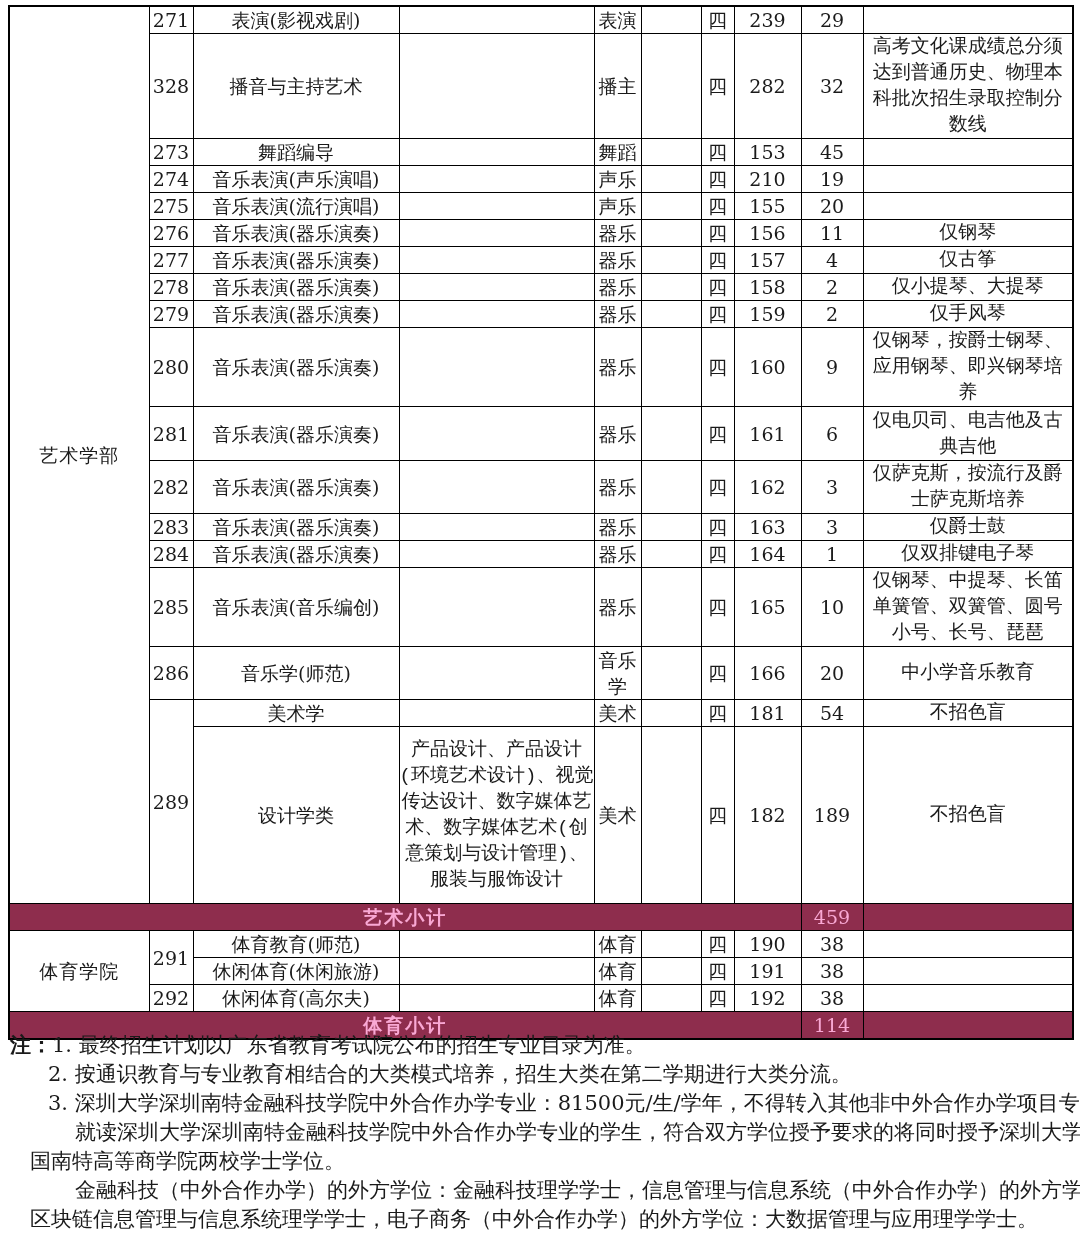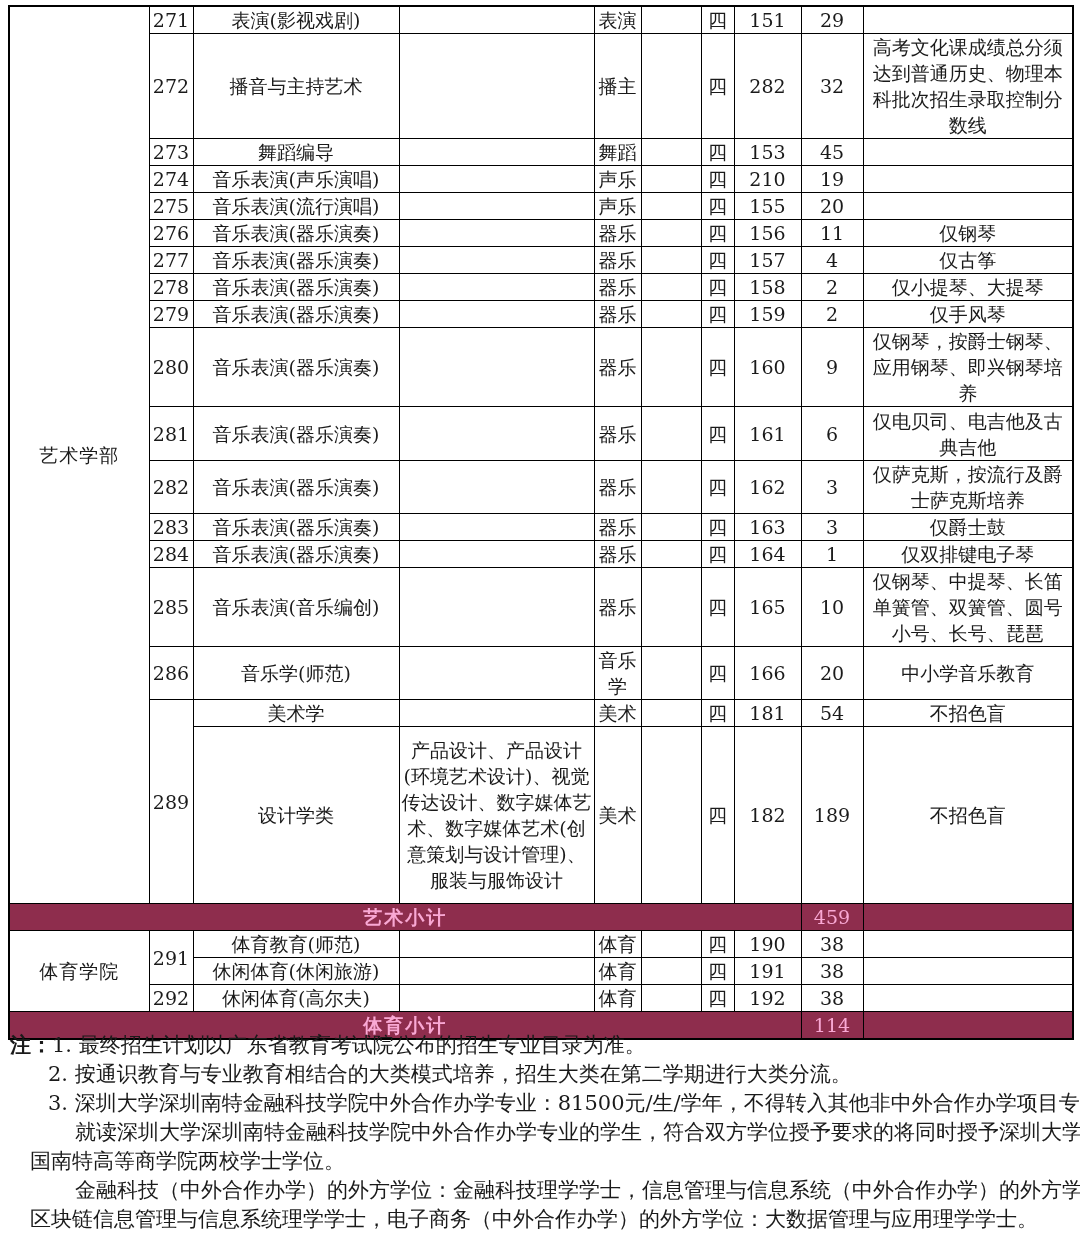--- a/index.html
+++ b/index.html
@@ -1,20 +1,20 @@
 <!DOCTYPE html>
 <html><head>
 <meta charset="utf-8">
 <style>
   html,body{margin:0;padding:0;background:#ffffff;}
   body{width:1080px;height:1259px;font-family:"DejaVu Serif","Liberation Serif",serif;color:#1a1a1a;}
   .page{position:relative;width:1080px;height:1259px;background:#fff;overflow:hidden;}
   table.plan{position:absolute;left:8px;top:5px;width:1064px;border-collapse:collapse;table-layout:fixed;border:2px solid #000;}
   table.plan td{border:1px solid #000;font-size:19px;line-height:26px;text-align:center;vertical-align:middle;padding:0;word-break:break-all;overflow:hidden;}
-  td.al{text-align:left;padding:0 2px 0 4px;}
+  td.al{text-align:left;padding:0 2px 0 4px;font-family:Liberation Mono, monospace;}
   td.dept{font-size:20px;letter-spacing:1px;}
   tr.subtotal td{background:#8e2d4d;color:#f9a8d4;border-color:#000;}
   td.sub-label{font-size:21px;font-weight:bold;letter-spacing:2px;}
   td.sub-count{font-size:20px;}
   .notes{position:absolute;left:2px;top:1030px;width:1072px;font-size:21px;line-height:29px;}
   .note-line{white-space:nowrap;}
   .ind0{padding-left:0;margin-left:28px;}
   .ind1{padding-left:8px;}
   .ind2{padding-left:46px;}
   .ind3{padding-left:73px;}
@@ -39,26 +39,26 @@
     </colgroup>
     <tbody>
         <tr style="height: 26px;">
           <td class="dept" rowspan="18">艺术学部</td>
           <td>271</td>
           <td>表演(影视戏剧)</td>
           <td class="al"></td>
           <td>表演</td>
           <td></td>
           <td>四</td>
-          <td>151</td>
+          <td>239</td>
           <td>29</td>
           <td class="al"></td>
         </tr>
         <tr style="height: 104px;">
-          <td>272</td>
+          <td>328</td>
           <td>播音与主持艺术</td>
           <td class="al"></td>
           <td>播主</td>
           <td></td>
           <td>四</td>
           <td>282</td>
           <td>32</td>
           <td class="al">高考文化课成绩总分须达到普通历史、物理本科批次招生录取控制分数线</td>
         </tr>
         <tr style="height: 26px;">

